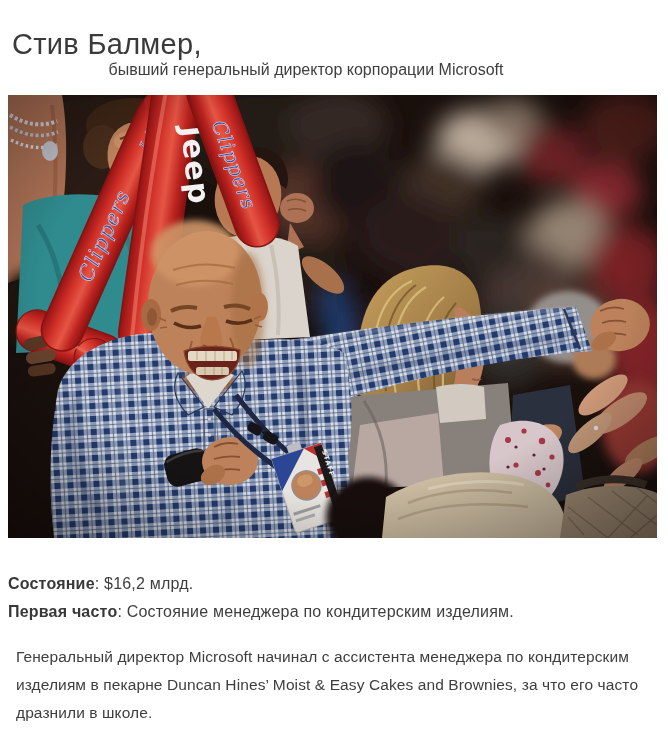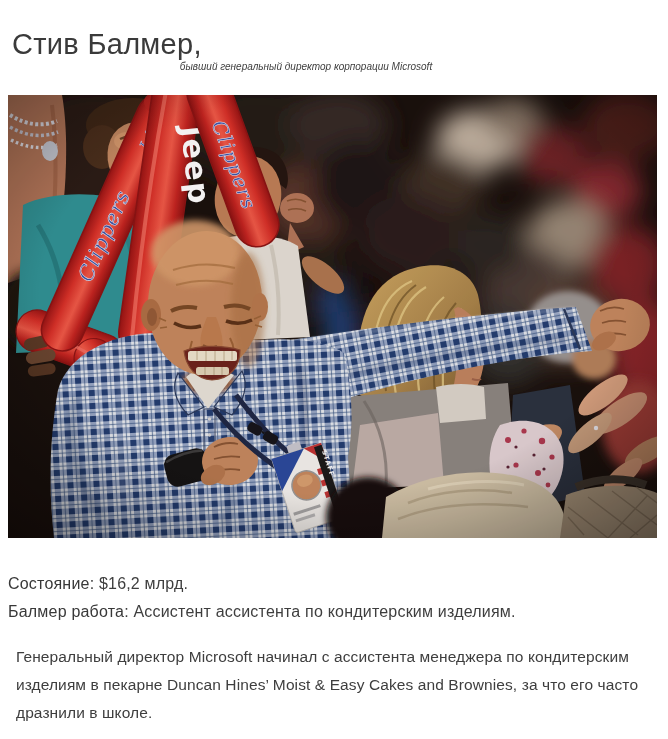--- a/index.html
+++ b/index.html
@@ -1,25 +1,25 @@
 <!DOCTYPE html>
 <html><head>
 <meta charset="utf-8">
 <style>
   html,body{margin:0;padding:0;background:#ffffff;}
   .page{position:relative;width:668px;height:739px;background:#ffffff;overflow:hidden;
         font-family:"Liberation Sans",sans-serif;color:#3e3e3e;}
   .title{position:absolute;top:16px;left:0;width:668px;text-align:left;
          font-size:29px;font-weight:400;letter-spacing:.3px;color:#3a3a3a;margin:12px;}
   .subtitle{position:absolute;top:61px;left:0;width:612px;text-align:center;
-            font-style:italic;font-size:10px;color:#3e3e3e;margin:0;}
+            font-size:16px;color:#3e3e3e;margin:0;}
   .photo{position:absolute;top:95px;left:8px;width:649px;height:443px;display:block;}
   .facts{position:absolute;top:570px;left:8px;width:652px;}
   .fact{margin:0;font-size:16px;line-height:28px;letter-spacing:.2px;color:#3e3e3e;}
-  .fact b{font-weight:normal;color:#383838;margin-top:28px;}
+  .fact b{font-weight:bold;color:#383838;margin-top:28px;}
   .para{position:absolute;top:643px;left:16px;width:650px;margin:0;
         font-size:15.5px;line-height:28px;letter-spacing:.1px;color:#3e3e3e;}
   svg text{font-family:"DejaVu Serif",serif;}
   svg text.sans{font-family:"DejaVu Sans",sans-serif;}
 </style>
 </head>
 <body>
 
 <div class="page">
 
@@ -354,18 +354,18 @@
       <path d="M560,412 L600,443 M580,402 L630,440 M604,396 L649,430 M628,392 L649,408 M600,443 L640,400 M576,440 L560,422 M622,443 L649,420" stroke="#7e6e58" stroke-width="1.4" opacity="0.8"></path>
       <path d="M568,392 C592,382 618,382 638,390" stroke="#3a332a" stroke-width="8" fill="none"></path>
     </g>
 
     <rect width="649" height="443" fill="url(#vig)"></rect>
     <rect width="649" height="443" fill="#30180c" opacity="0.06"></rect>
   </svg>
 
   <div class="facts">
     <p class="fact"><b>Состояние</b><span>: $16,2 млрд.</span></p>
-    <p class="fact"><b>Балмер работа</b><span>: Ассистент ассистента по кондитерским изделиям.</span></p>
+    <p class="fact"><b>Первая часто</b><span>: Состояние менеджера по кондитерским изделиям.</span></p>
   </div>
 
   <p class="para">Генеральный директор Microsoft начинал с ассистента менеджера по кондитерским изделиям в пекарне Duncan Hines’ Moist &amp; Easy Cakes and Brownies, за что его часто дразнили в школе.</p>
 
 </div>
 
 </body></html>

